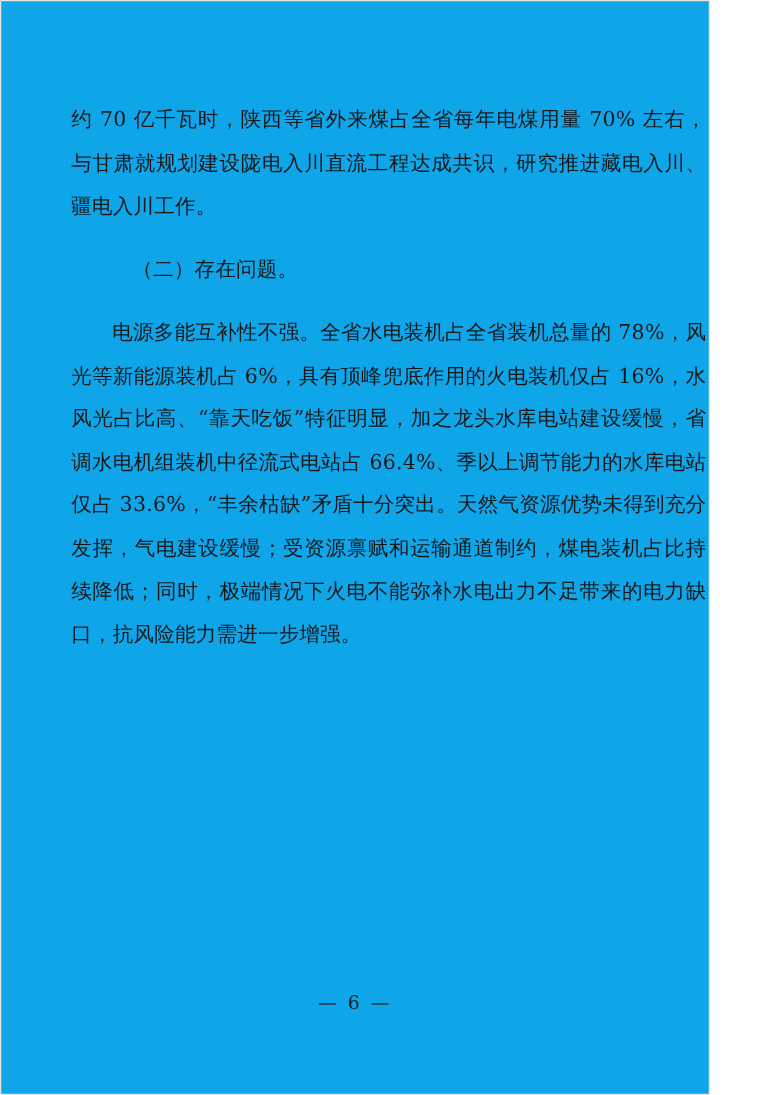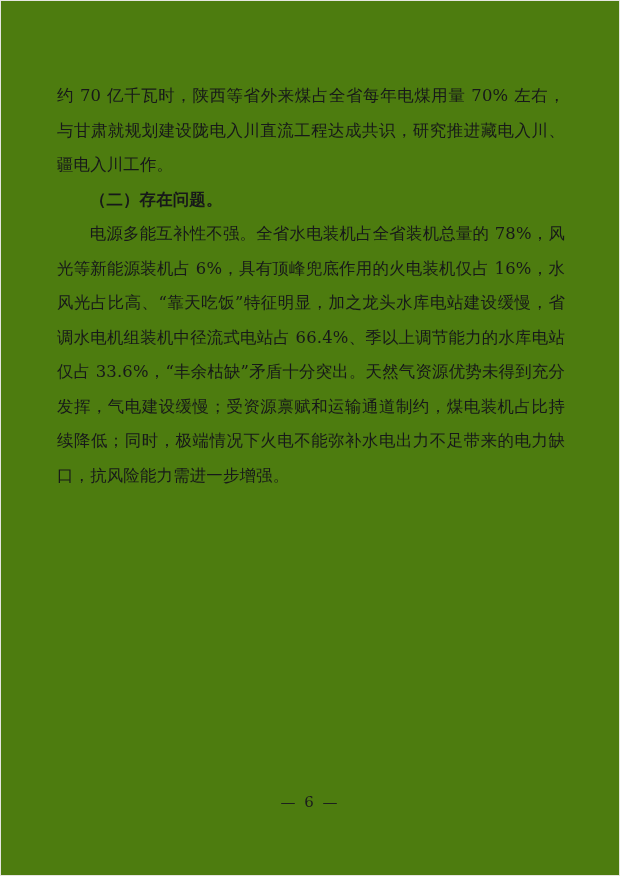--- a/index.html
+++ b/index.html
@@ -2,23 +2,23 @@
 <html><head>
 <meta charset="utf-8">
 <style>
   html, body {
     margin: 0;
     padding: 0;
     background: #ffffff;
   }
   .page {
     position: relative;
-    width: 620px;
+    width: 568px;
     height: 876px;
-    background: #4d7c0f;
+    background: #0ea5e9;
     box-sizing: border-box;
     overflow: hidden;
     border: 1px solid #e6e6e0;
   }
   .content {
     position: absolute;
     left: 56px;
     top: 78px;
     width: 508px;
     font-family: "DejaVu Serif", "Liberation Serif", serif;
@@ -31,23 +31,23 @@
   }
   .para {
     margin: 0;
     text-indent: 0;
     white-space: normal;
   }
   .para.indent {
     text-indent: 2em;
   }
   .heading {
-    margin: 0;
+    margin: 16px;
     text-indent: 2em;
-    font-weight: bold;
+    font-weight: normal;
   }
   .footer {
     position: absolute;
     left: 0;
     right: 0;
     bottom: 64px;
     text-align: center;
     font-family: "DejaVu Serif", "Liberation Serif", serif;
     font-size: 15px;
     color: #1b1c1e;

